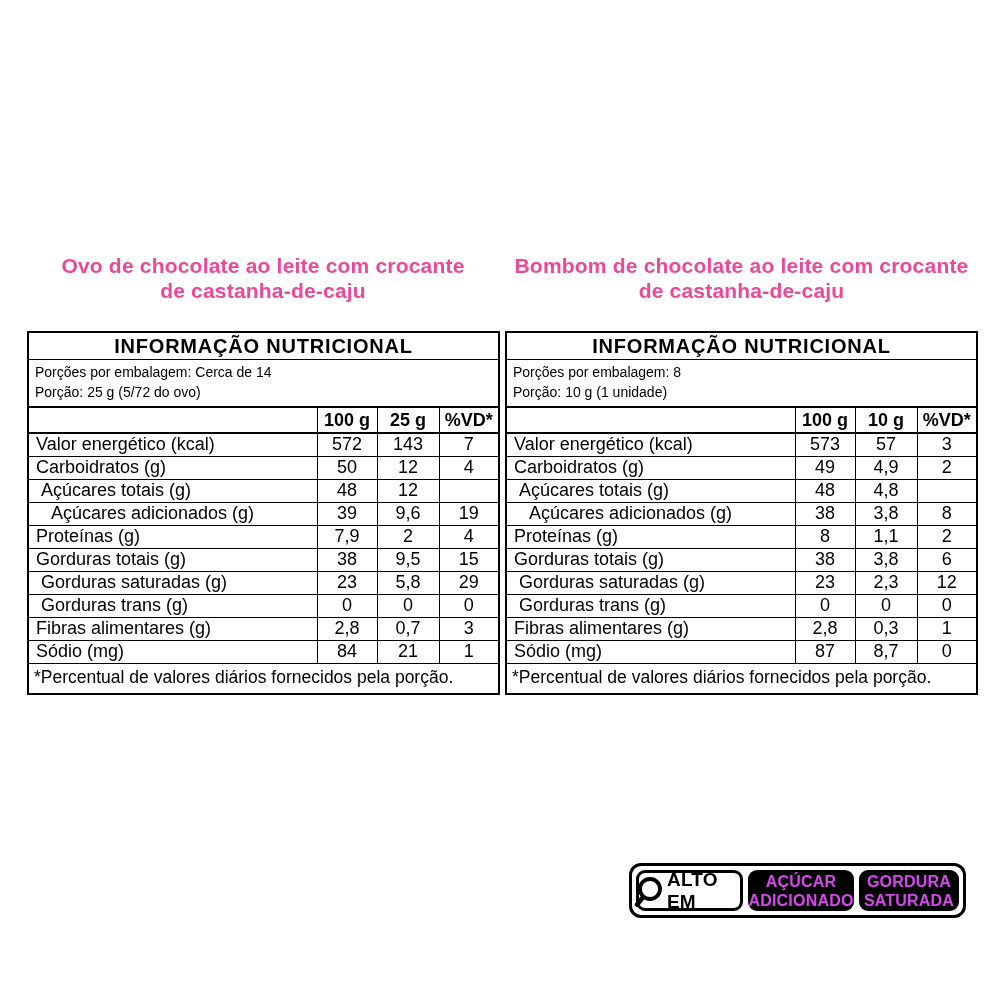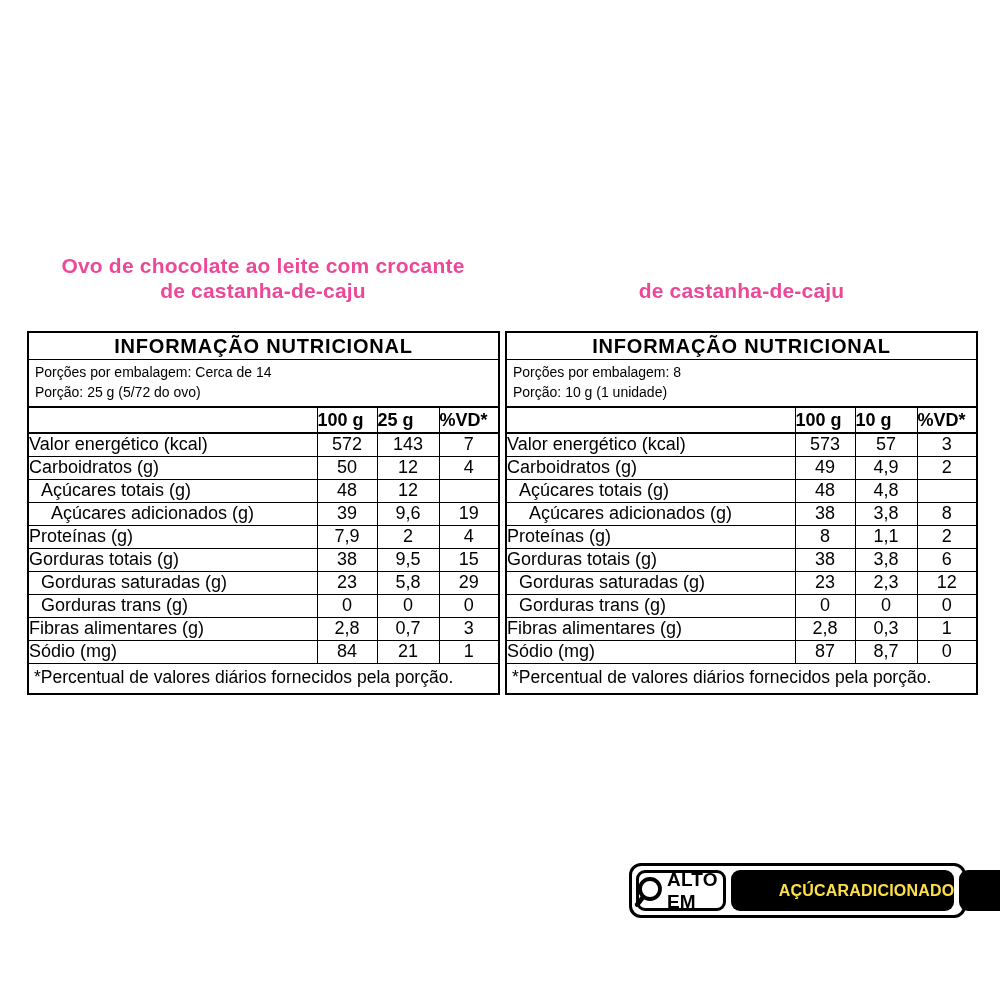--- a/index.html
+++ b/index.html
@@ -19,44 +19,44 @@
   .nutri col.c-v1{width:60px;}
   .nutri col.c-v2{width:62px;}
   .nutri col.c-v3{width:60px;}
   .nutri th,.nutri td{padding:0;font-size:18px;vertical-align:middle;}
 
   .row-title th{height:26px;font-weight:700;font-size:20px;
                 letter-spacing:0.8px;border-bottom:1px solid #000;}
   .row-servings td{border-bottom:2px solid #000;text-align:left;padding:2px 6px 4px 6px;
                    font-size:14px;line-height:20px;}
   .row-cols{height:26px;}
-  .row-cols th{font-weight:700;text-align:left;}
+  .row-cols th{font-weight:700;text-align:center;}
   .row-cols .val,.t-row .val{border-left:1px solid #000;}
   .row-cols th,.row-cols td{border-bottom:2px solid #000;}
 
   .t-row{height:23px;}
   .t-row td{border-bottom:1px solid #000;}
-  .t-row td.lbl{text-align:left;padding-left:0;white-space:nowrap;overflow:hidden;}
+  .t-row td.lbl{text-align:left;padding-left:7px;white-space:nowrap;overflow:hidden;}
   .t-row td.lbl.ind1{padding-left:12px;margin-left:10px;}
   .t-row td.lbl.ind2{padding-left:22px;}
   .t-row td.val{text-align:center;}
 
   .row-foot td{text-align:left;padding:3px 5px 5px 5px;font-size:17.5px;margin-left:24px;}
 
   .badge{position:absolute;left:629px;top:863px;width:337px;height:55px;box-sizing:border-box;
          background:#fff;border:3px solid #000;border-radius:12px;
          display:flex;align-items:stretch;gap:5px;padding:4px;}
   .badge-prefix{position:relative;box-sizing:border-box;width:107px;background:#fff;
                 border:3px solid #000;border-radius:9px;display:flex;align-items:center;
                 justify-content:flex-end;padding:0 5px 0 28px;font-weight:700;font-size:19px;
                 letter-spacing:0.2px;}
   .badge-prefix svg{position:absolute;left:-5px;top:0px;width:34px;height:42px;overflow:visible;}
-  .badge-tag{box-sizing:border-box;background:#000;color:#fde047;border-radius:9px;flex:1;
-             display:flex;align-items:center;justify-content:center;
-             font-weight:700;font-size:16px;line-height:19px;letter-spacing:0.2px;text-align:center;padding-left:48px;}
+  .badge-tag{box-sizing:border-box;background:#000;color:#d946ef;border-radius:9px;flex:1;
+             display:flex;flex-direction:column;align-items:center;justify-content:center;
+             font-weight:700;font-size:16px;line-height:19px;letter-spacing:0.2px;text-align:center;}
   .badge-tag.wide{flex:1.06;}
 </style>
 </head>
 <body>
 
 <div class="page">
 
   <section class="product left">
     <h2 class="title">
       <span>Ovo de chocolate ao leite com crocante</span><br>
@@ -151,21 +151,21 @@
       <tfoot>
         <tr class="row-foot">
           <td colspan="4">*Percentual de valores diários fornecidos pela porção.</td>
         </tr>
       </tfoot>
     </table>
   </section>
 
   <section class="product right">
     <h2 class="title">
-      <br>
+      <span>Bombom de chocolate ao leite com crocante</span><br>
       <span>de castanha-de-caju</span>
     </h2>
     <table class="nutri">
       <colgroup>
           <col class="c-label">
           <col class="c-v1">
           <col class="c-v2">
           <col class="c-v3">
         </colgroup>
       <thead>

